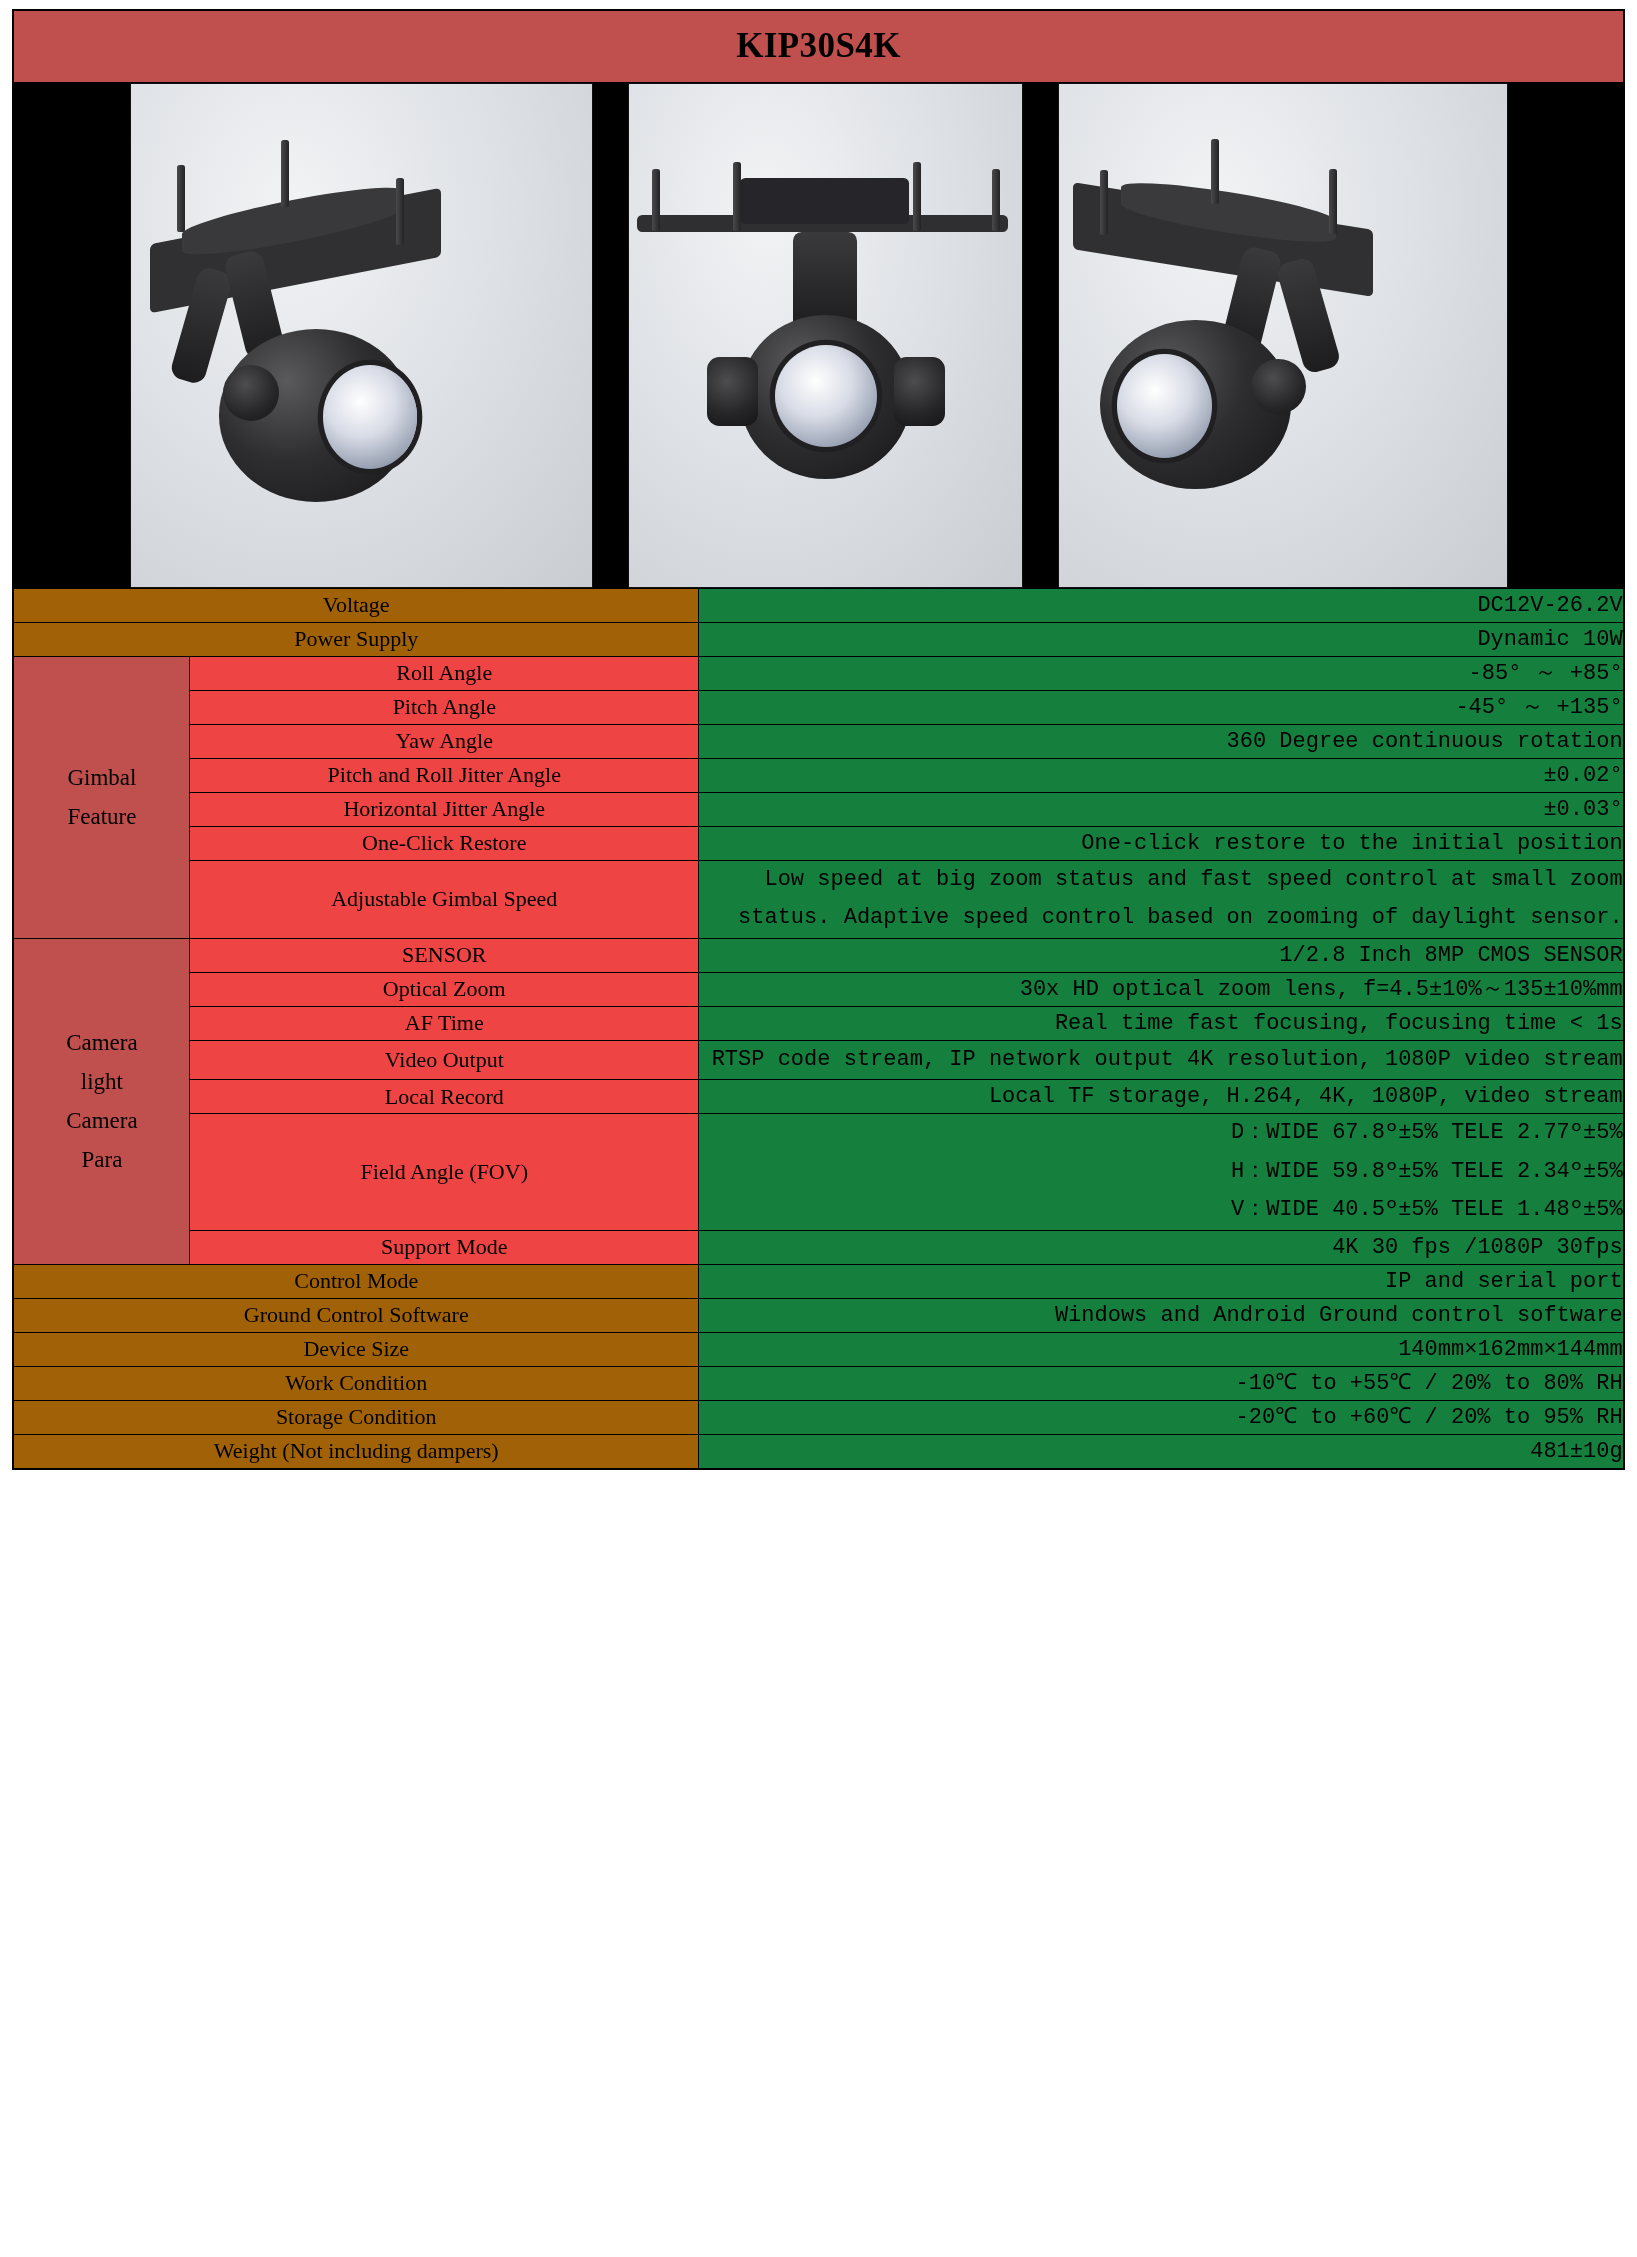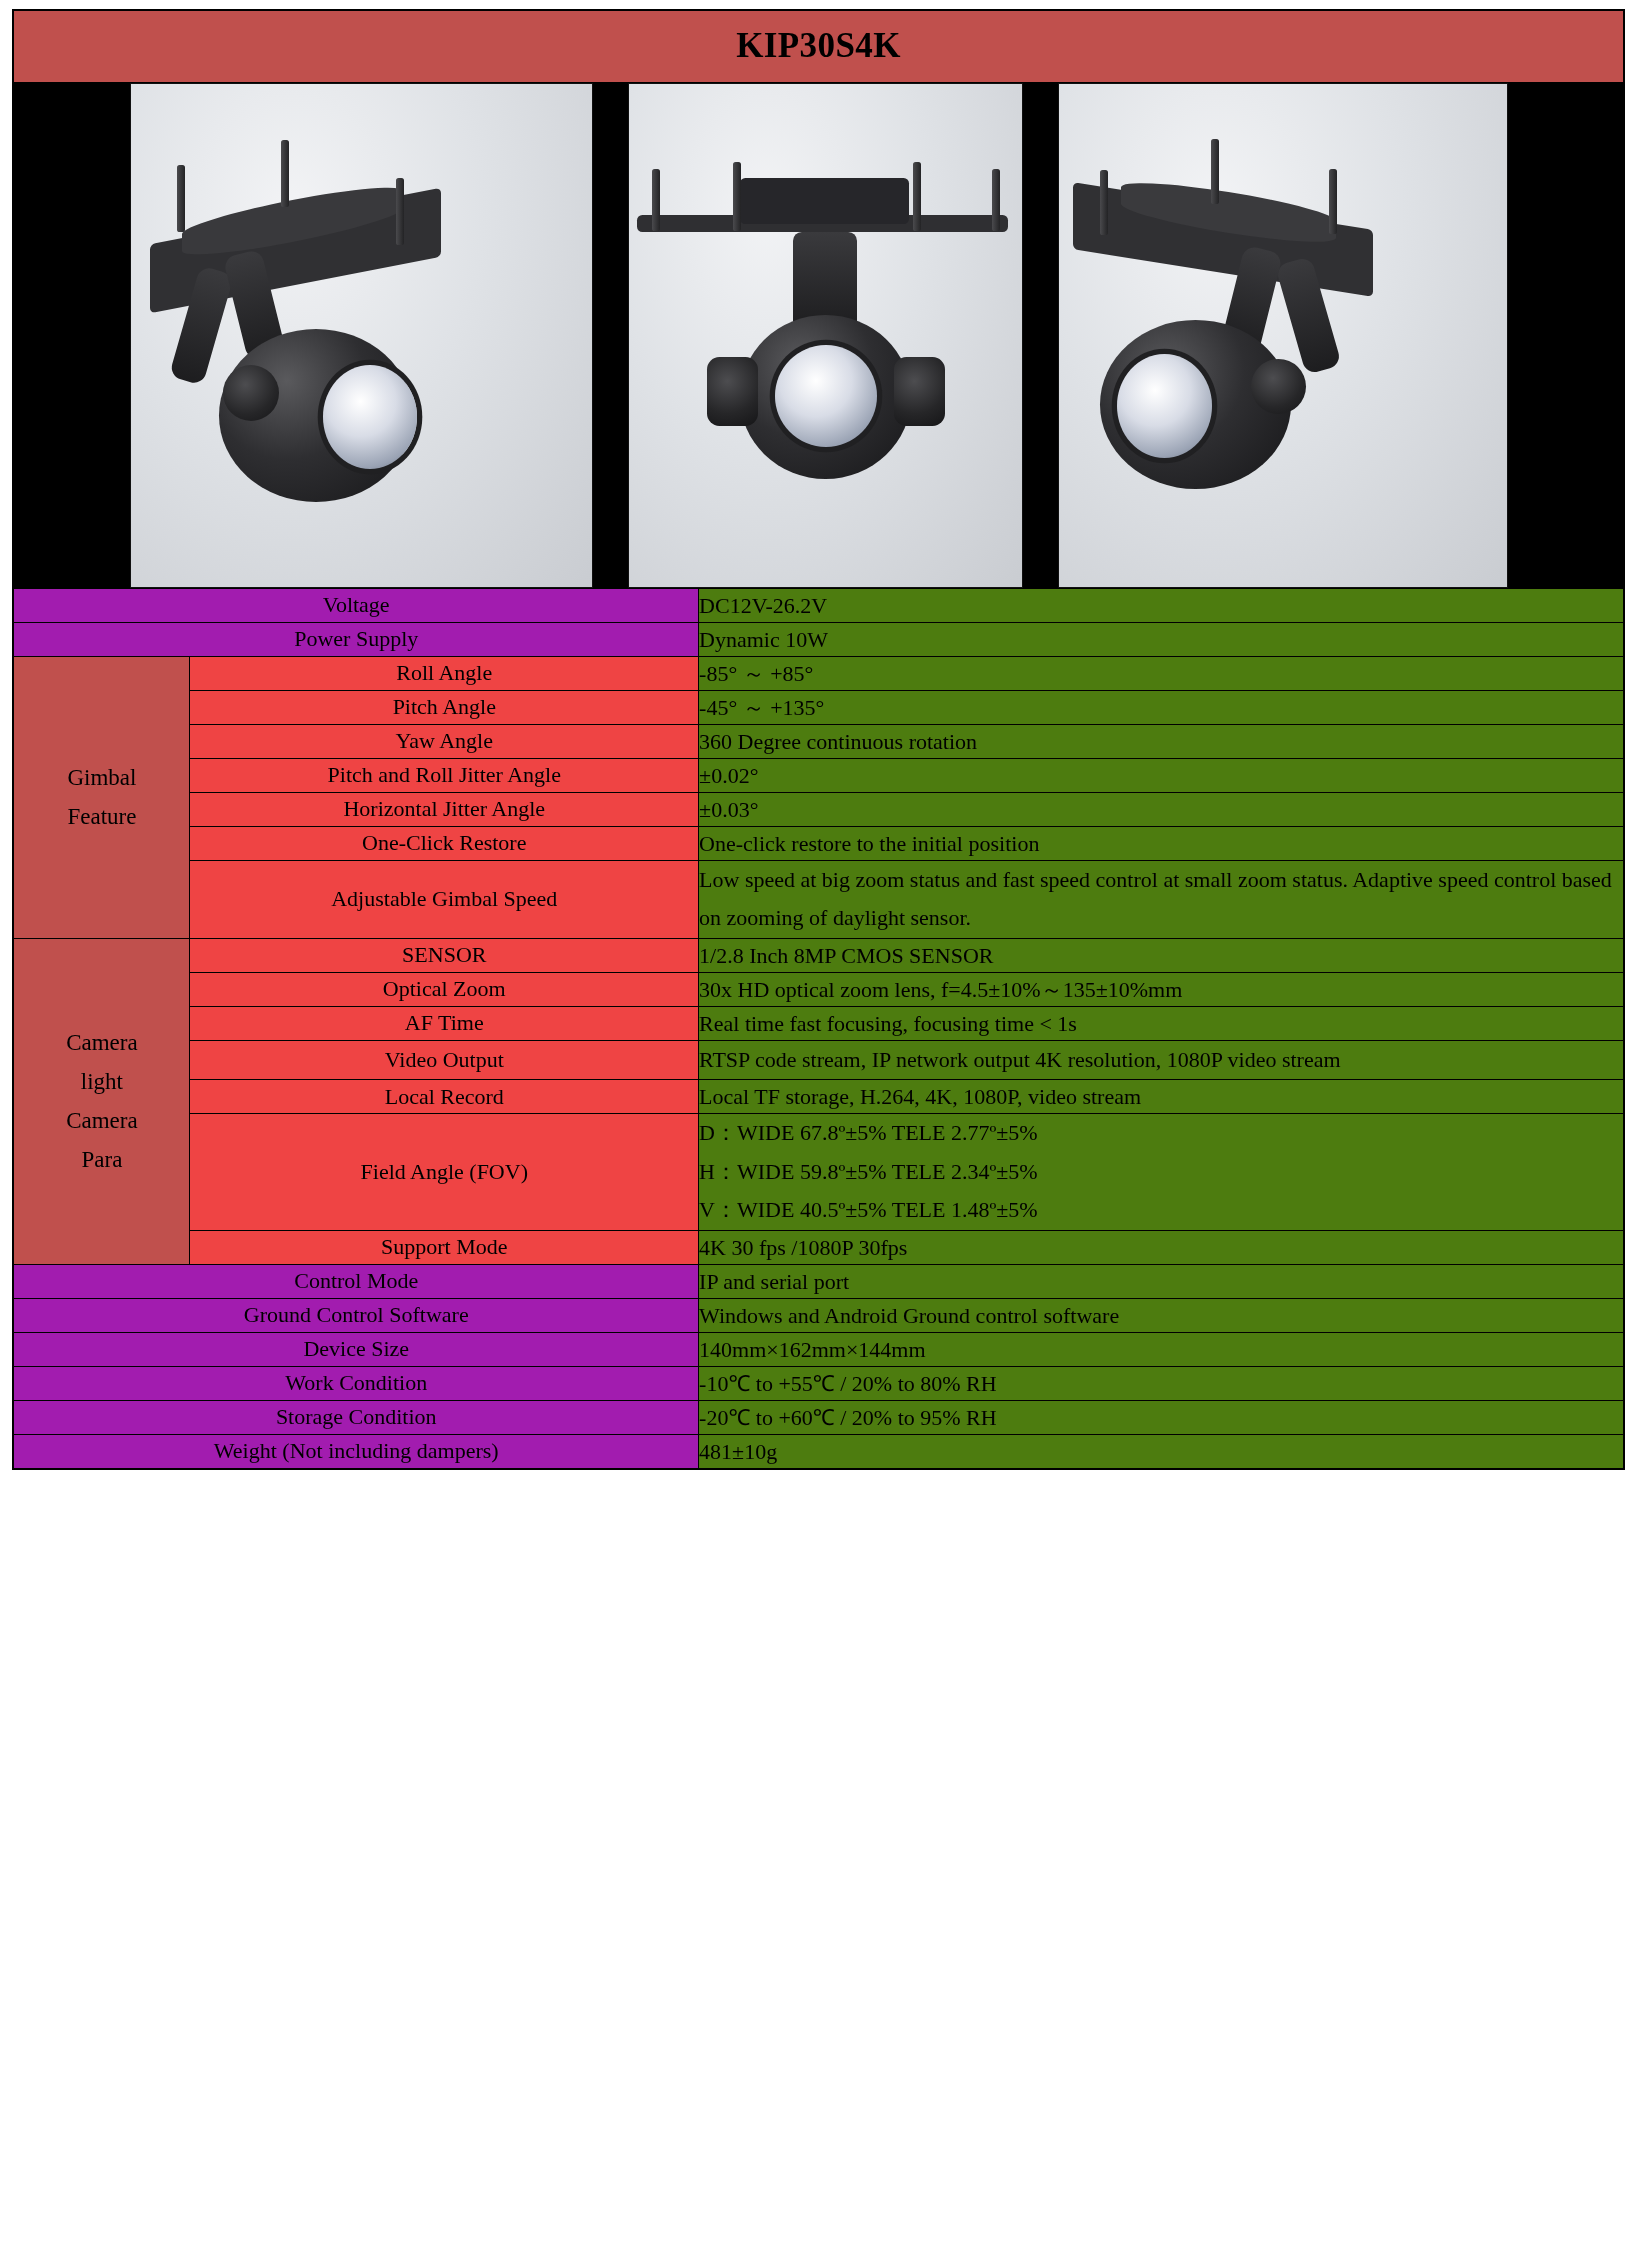--- a/index.html
+++ b/index.html
@@ -101,28 +101,29 @@
 
   
   .lbl {
     text-align: center;
     font-size: 22px;
     line-height: 1.35;
     padding: 8px 5.3px;
     background: #ef4444;
   }
   .lbl-red {
-    background: #a21caf;
+    background: #a16207;
   }
   .val {
-    text-align: left;
+    text-align: right;
     font-size: 22px;
     line-height: 1.5;
     padding: 8px 10.6px;
-    background: #4d7c0f;
+    background: #15803d;
+    font-family: Liberation Mono, monospace;
   }
   .group-cell {
     background: #c0504d;
     text-align: center;
     font-size: 23px;
     line-height: 1.7;
     padding: 5.3px 3.5px;
   }
   .multiline { line-height: 1.75; }
   .fov-line { display: block; }

